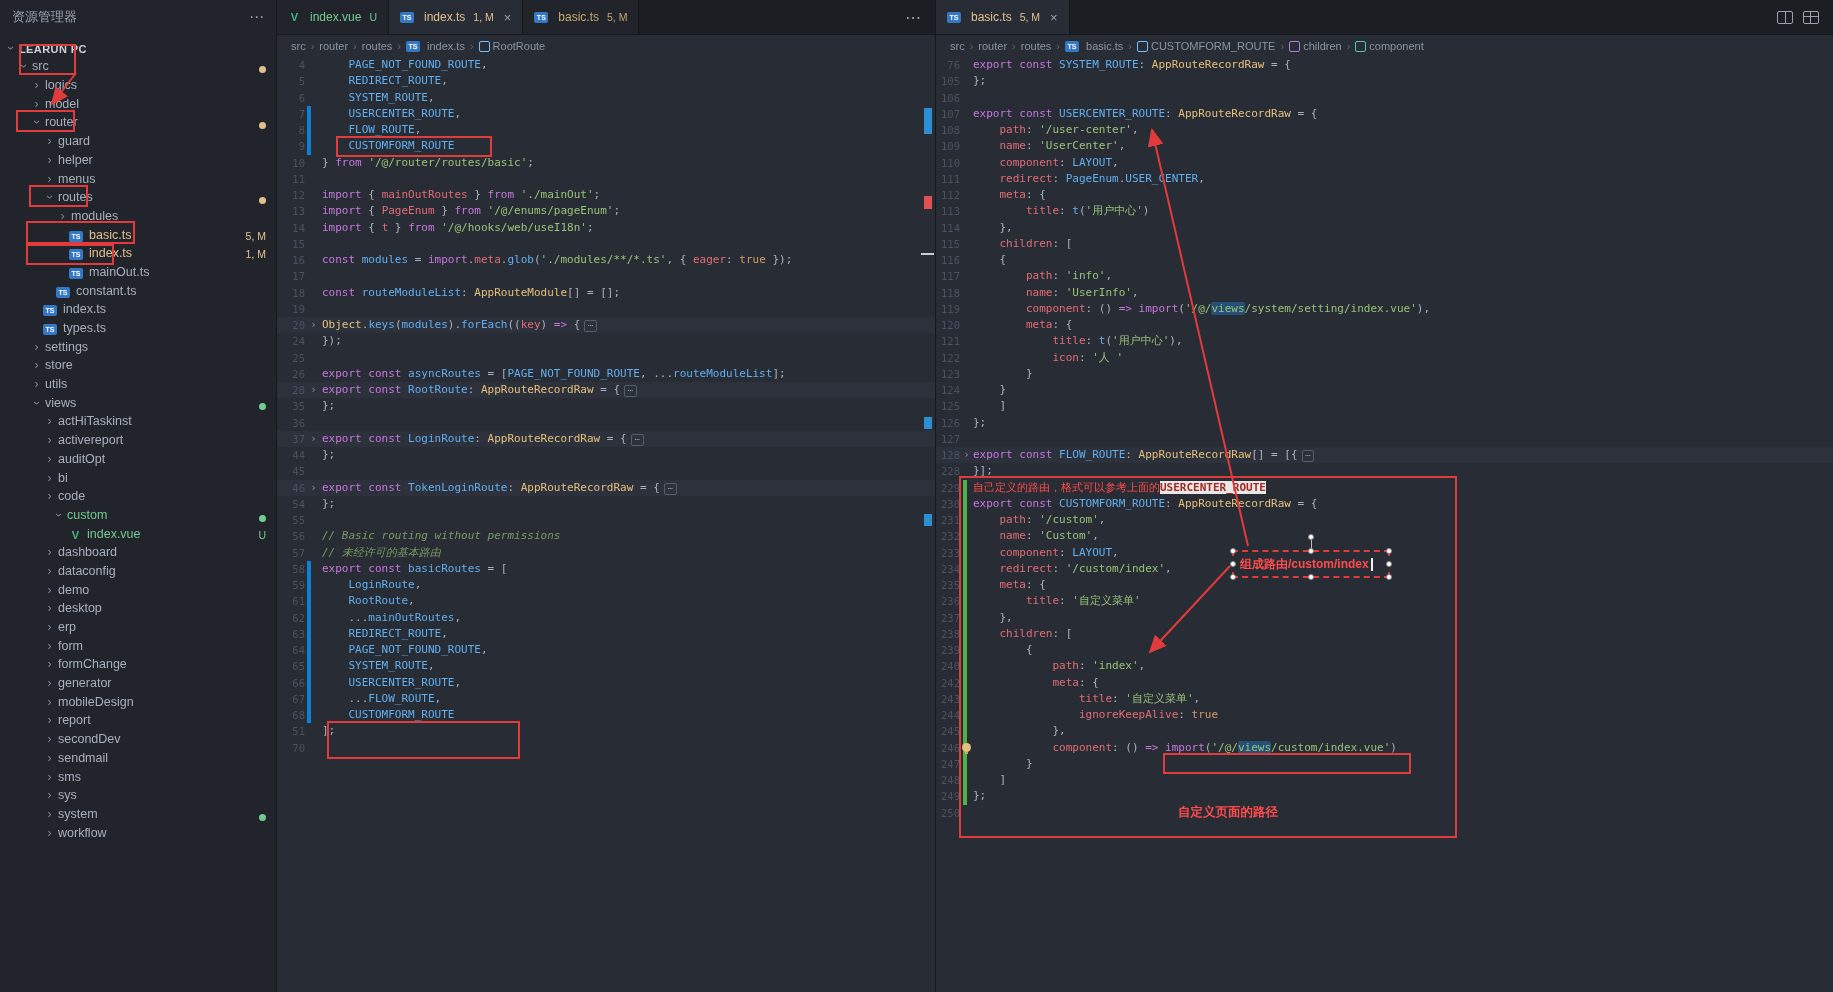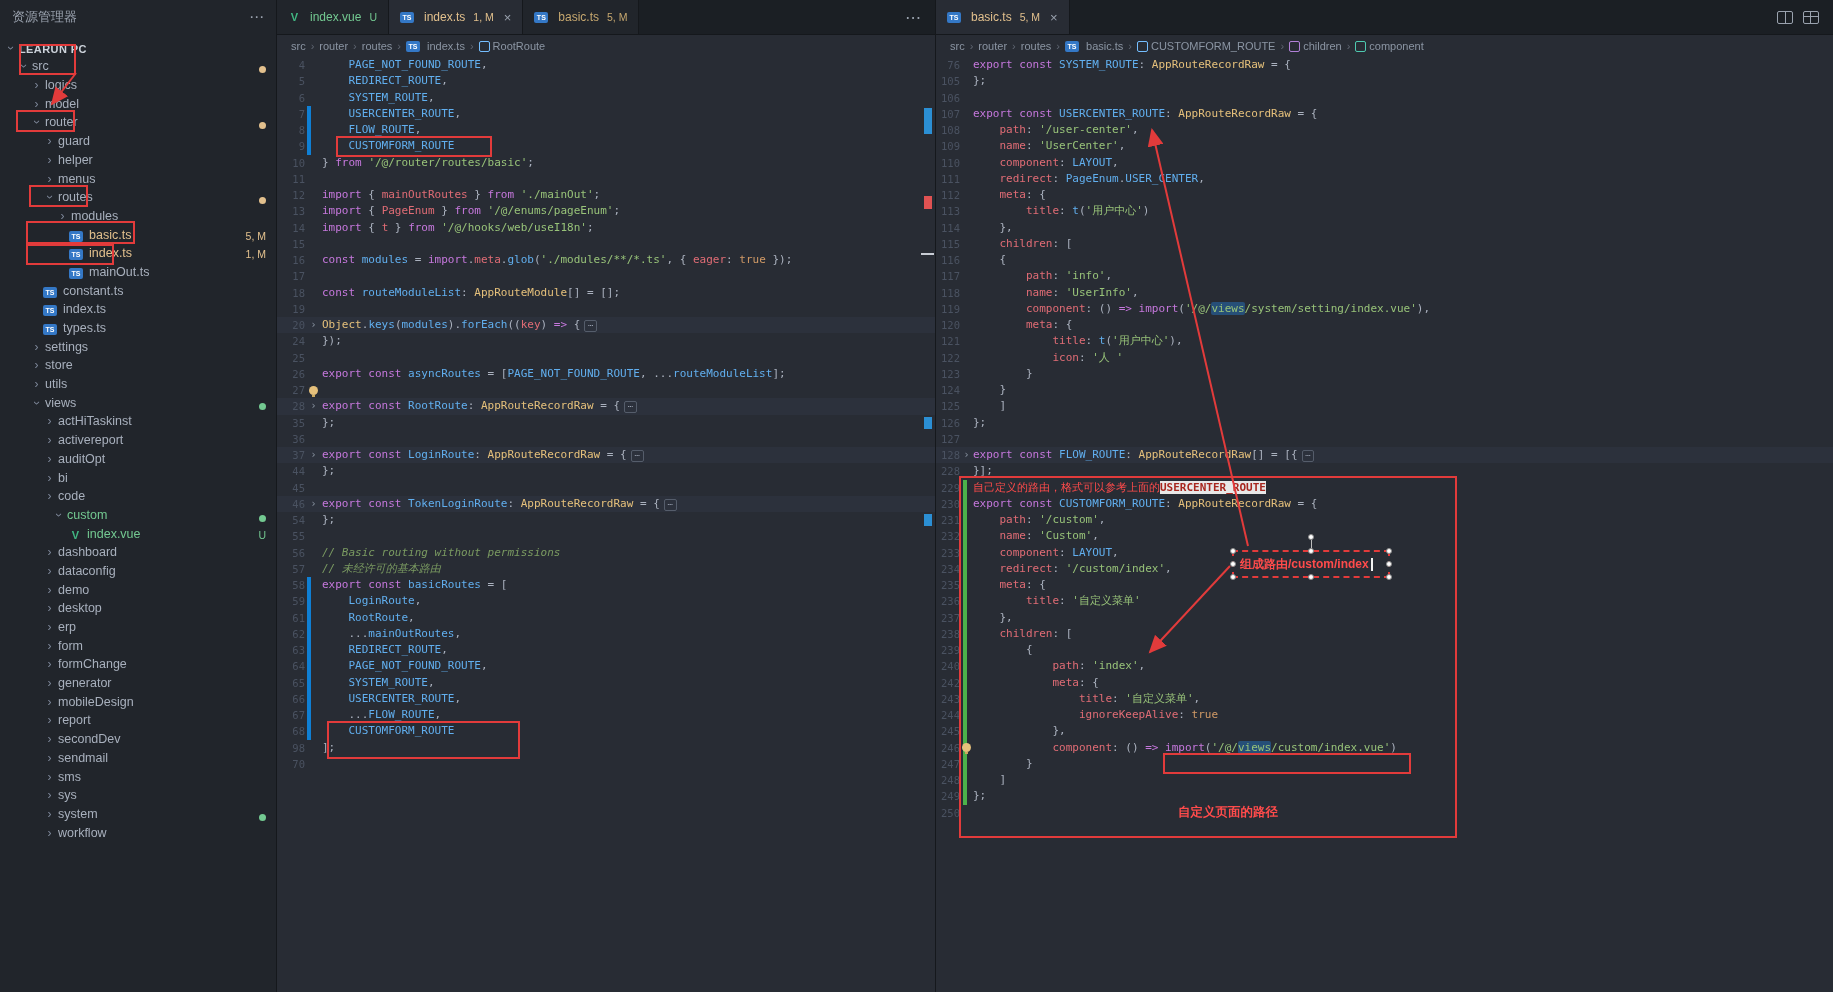--- a/index.html
+++ b/index.html
@@ -161,21 +161,21 @@
           <span class="trail">
             <span class="git-badge" style="color: rgb(226, 192, 141);">1, M</span>
           </span>
         </div>
         <div class="trow" style="padding-left: 56px;">
           <span class="chev-spacer"></span>
           <span class="fi-ts">TS</span>
           <span class="tlabel">mainOut.ts</span>
           <span class="trail"></span>
         </div>
-        <div class="trow" style="padding-left: 30px;">
+        <div class="trow" style="padding-left: 43px;">
           <span class="chev-spacer"></span>
           <span class="fi-ts">TS</span>
           <span class="tlabel">constant.ts</span>
           <span class="trail"></span>
         </div>
         <div class="trow" style="padding-left: 30px;">
           <span class="chev-spacer"></span>
           <span class="fi-ts">TS</span>
           <span class="tlabel">index.ts</span>
           <span class="trail"></span>
@@ -477,27 +477,20 @@
         <div class="crow">
           <span class="lnum">25</span>
           <span class="foldc"></span>
           <span class="ctext"></span>
         </div>
         <div class="crow">
           <span class="lnum">26</span>
           <span class="foldc"></span>
           <span class="ctext"><span class="tk-kw">export const </span><span class="tk-var">asyncRoutes</span><span class="tk-punc"> = [</span><span class="tk-var">PAGE_NOT_FOUND_ROUTE</span><span class="tk-punc">, ...</span><span class="tk-var">routeModuleList</span><span class="tk-punc">];</span></span>
         </div>
-        <div class="crow">
-          <span class="lnum">27</span>
-          <span class="foldc">
-            <span class="bulb"></span>
-          </span>
-          <span class="ctext"></span>
-        </div>
         <div class="crow crow-hl">
           <span class="lnum">28</span>
           <span class="foldc foldarrow">›</span>
           <span class="ctext"><span class="tk-kw">export const </span><span class="tk-var">RootRoute</span><span class="tk-punc">: </span><span class="tk-type">AppRouteRecordRaw</span><span class="tk-punc"> = {</span><span class="tk-ell">⋯</span></span>
         </div>
         <div class="crow">
           <span class="lnum">35</span>
           <span class="foldc"></span>
           <span class="ctext"><span class="tk-punc">};</span></span>
         </div>
@@ -600,21 +593,21 @@
           <span class="foldc"></span>
           <span class="ctext"><span class="tk-punc">    ...</span><span class="tk-var">FLOW_ROUTE</span><span class="tk-punc">,</span></span>
         </div>
         <div class="crow">
           <span class="gmark gmark-m"></span>
           <span class="lnum">68</span>
           <span class="foldc"></span>
           <span class="ctext"><span class="tk-var">    CUSTOMFORM_ROUTE</span></span>
         </div>
         <div class="crow">
-          <span class="lnum">98</span>
+          <span class="lnum">51</span>
           <span class="foldc"></span>
           <span class="ctext"><span class="tk-punc">];</span></span>
         </div>
         <div class="crow">
           <span class="lnum">70</span>
           <span class="foldc"></span>
           <span class="ctext"></span>
         </div>
       </div>
     <div class="ovr">

